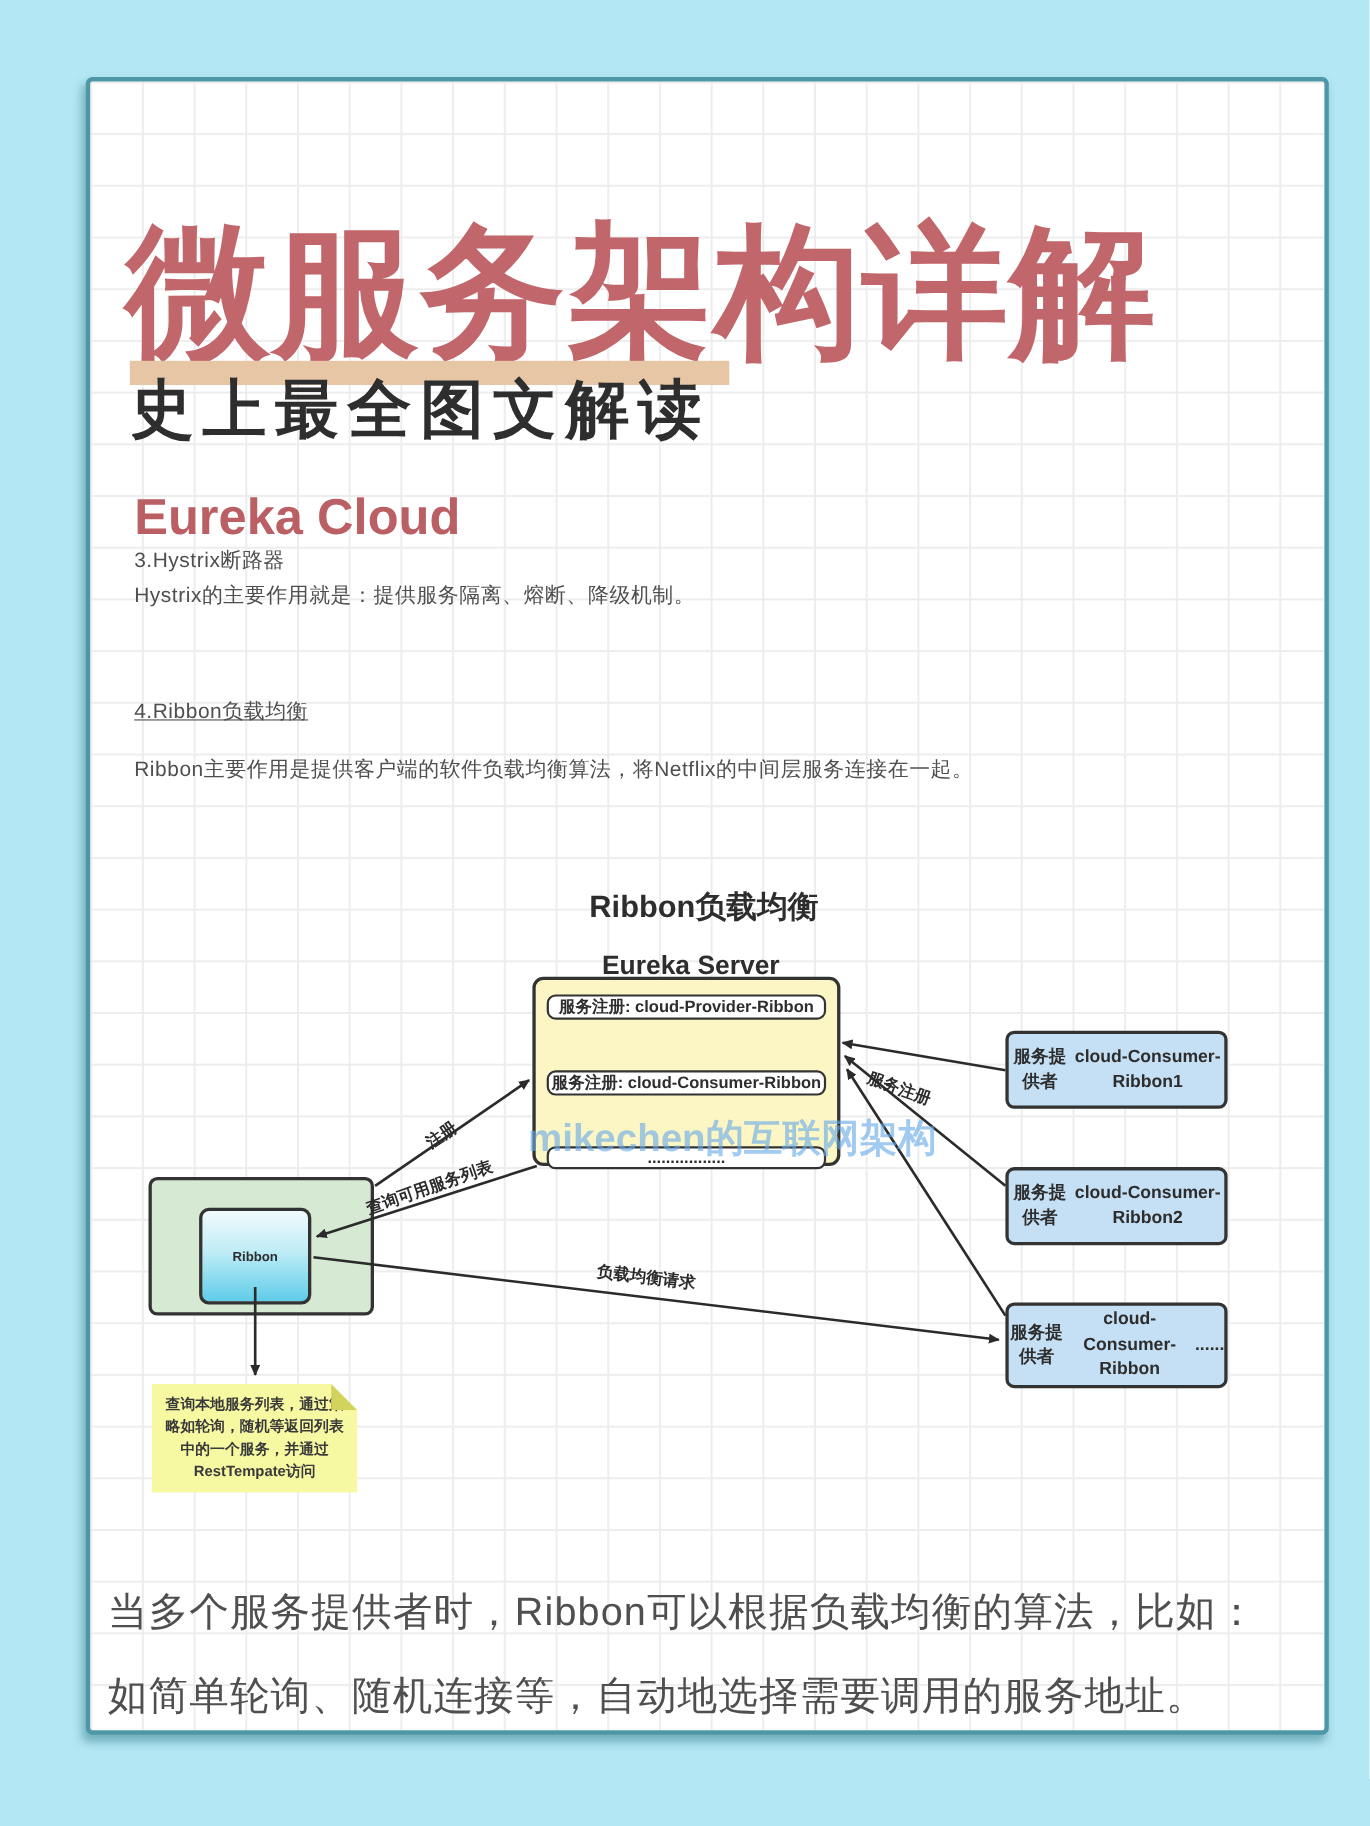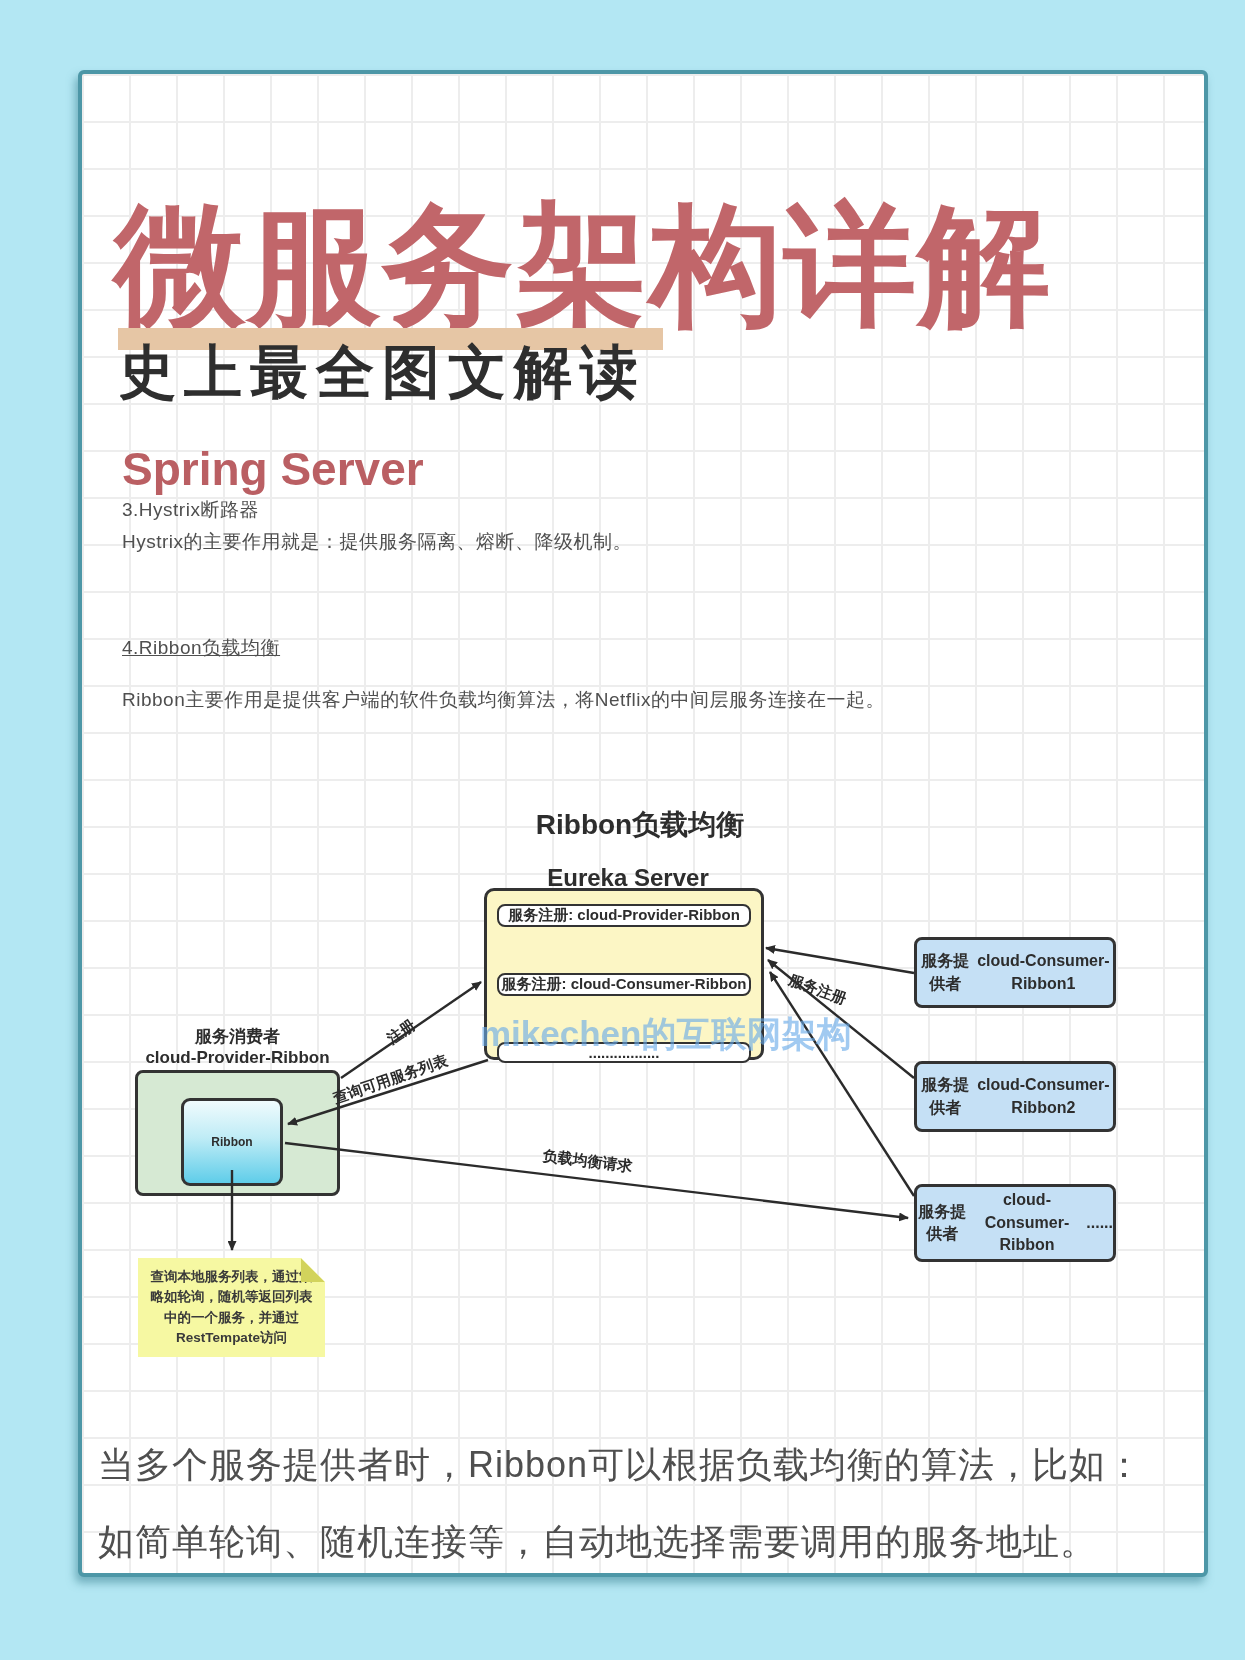--- a/index.html
+++ b/index.html
@@ -175,44 +175,40 @@
 
 <div class="card">
 
   <h1 class="main-title">微服务架构详解</h1>
 
   <div class="subtitle-wrap">
     <div class="subtitle-bar"></div>
     <h2 class="subtitle">史上最全图文解读</h2>
   </div>
 
-  <h3 class="section-title">Spring Server</h3>
+  <h3 class="section-title">Eureka Cloud</h3>
 
   <p class="body-text p-hystrix-h">3.Hystrix断路器</p>
   <p class="body-text p-hystrix-d">Hystrix的主要作用就是：提供服务隔离、熔断、降级机制。</p>
   <p class="body-text p-ribbon-h">4.Ribbon负载均衡</p>
   <p class="body-text p-ribbon-d">Ribbon主要作用是提供客户端的软件负载均衡算法，将Netflix的中间层服务连接在一起。</p>
 
   <div class="diagram">
 
     <div class="diagram-title">Ribbon负载均衡</div>
     <div class="eureka-label">Eureka Server</div>
 
     <div class="eureka-box">
       <div class="eureka-entry">服务注册: cloud-Provider-Ribbon</div>
       <div class="eureka-entry">服务注册: cloud-Consumer-Ribbon</div>
       <div class="eureka-entry">.................</div>
     </div>
 
     <div class="watermark">mikechen的互联网架构</div>
 
-    <div class="consumer-label">
-      <div>服务消费者</div>
-      <div>cloud-Provider-Ribbon</div>
-    </div>
     <div class="consumer-box"></div>
     <div class="ribbon-box">Ribbon</div>
 
     <div class="note">
       <div class="note-fold"></div>
       <span>查询本地服务列表，通过策略如轮询，随机等返回列表中的一个服务，并通过RestTempate访问</span>
     </div>
 
     <div class="pbox pbox1">
       <div>服务提供者</div>

